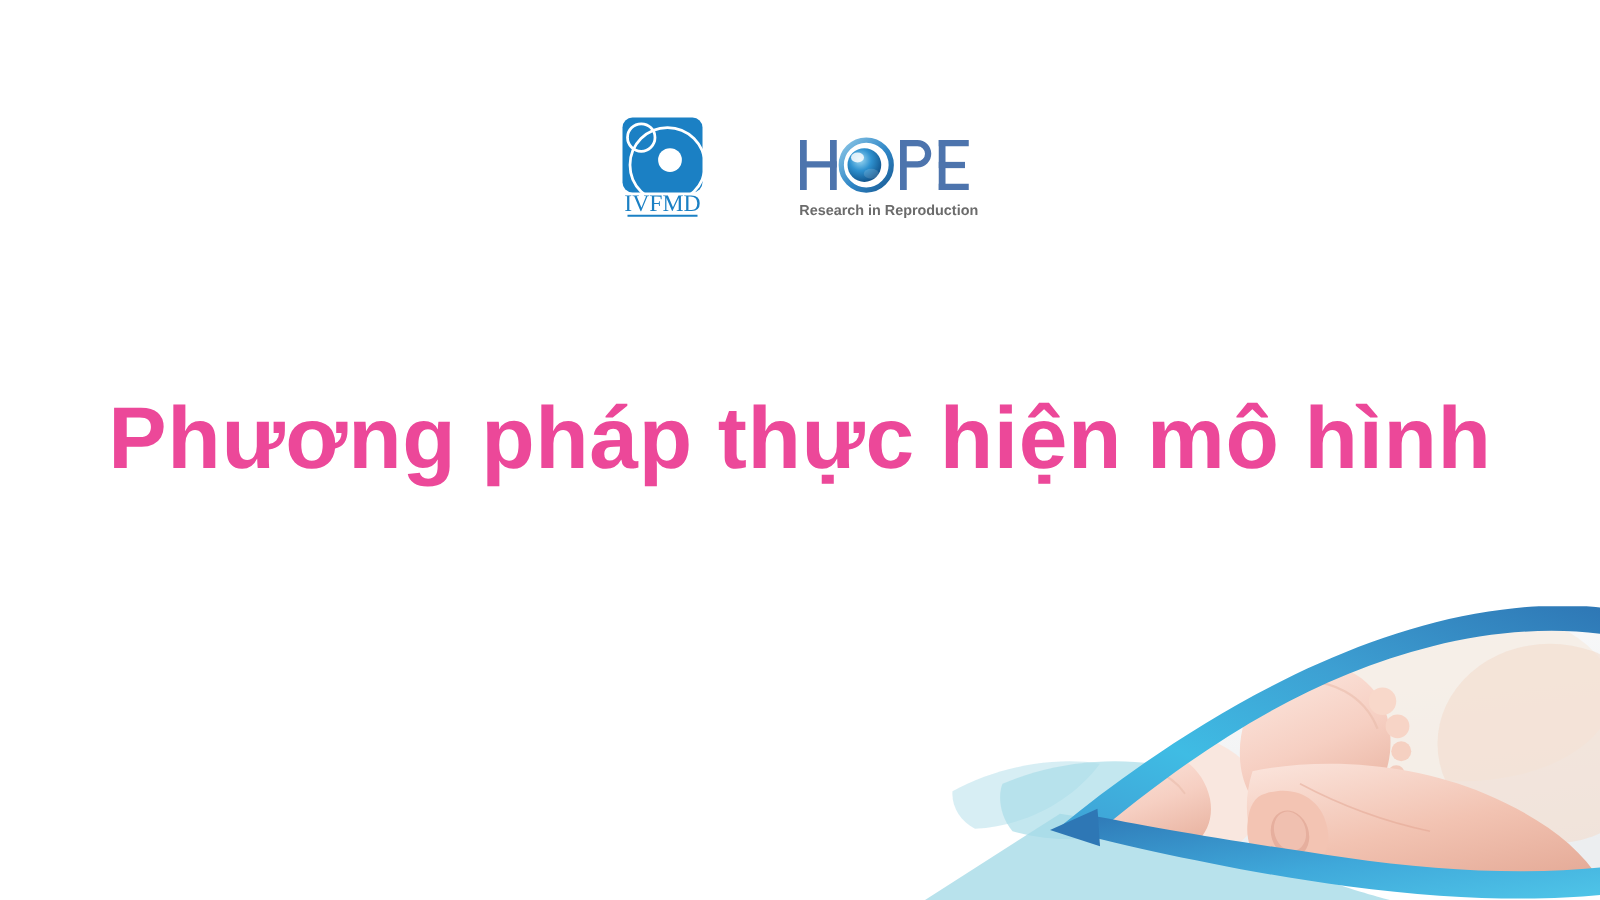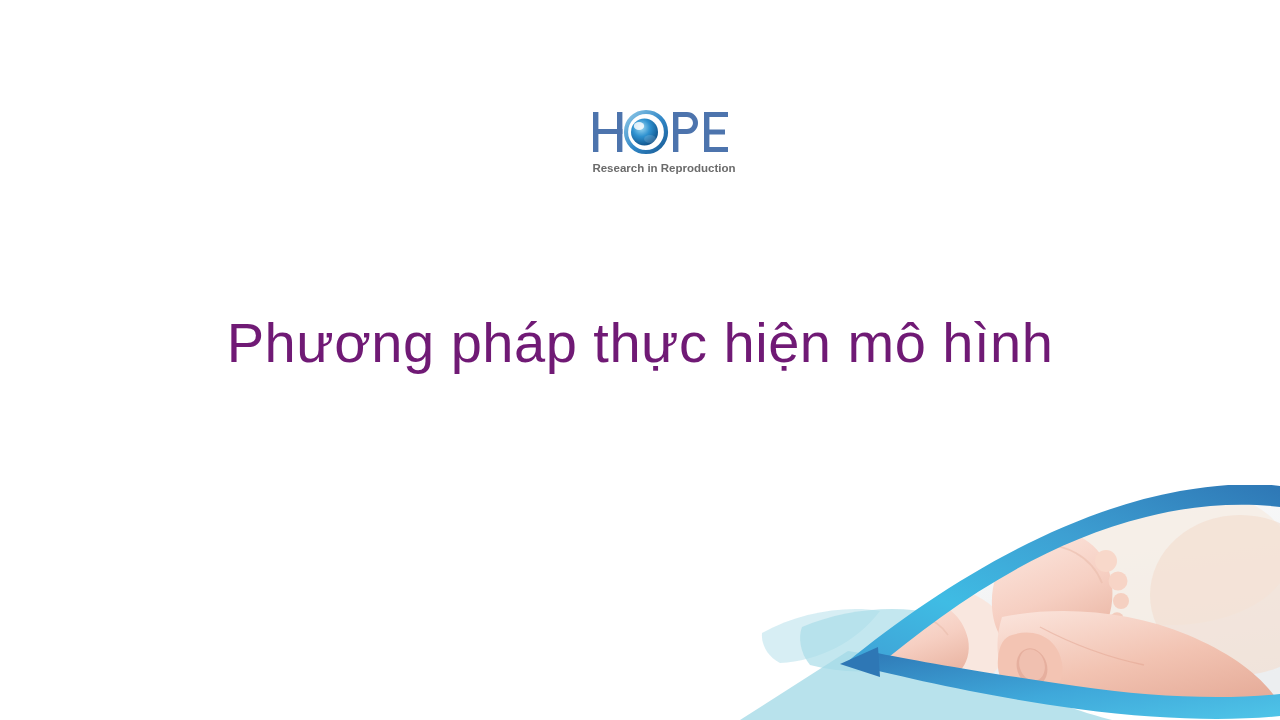--- a/index.html
+++ b/index.html
@@ -54,25 +54,25 @@
   .title-wrap {
     position: absolute;
     left: 0;
     top: 312px;
     width: 1280px;
     text-align: center;
   }
   .slide-title {
     margin: 0;
     font-family: "Liberation Sans", sans-serif;
-    font-weight: 400;
-    font-size: 56px;
+    font-weight: 700;
+    font-size: 70px;
     line-height: 1.1;
     letter-spacing: 0.5px;
-    color: #701a75;
+    color: #ec4899;
     white-space: nowrap;
   }
 
   
   .decor {
     position: absolute;
     right: 0;
     bottom: 0;
     width: 540px;
     height: 235px;
@@ -80,20 +80,30 @@
   }
   .decor svg { display: block; }
 </style>
 </head>
 <body>
 
 <div class="slide">
 
   <div class="logo-bar">
 
+    <div class="ivfmd-logo">
+      <svg width="72" height="84" viewBox="0 0 72 84" xmlns="http://www.w3.org/2000/svg">
+        <rect x="4" y="2" width="64" height="60" rx="8" ry="8" fill="#1b80c4"></rect>
+        <circle cx="40" cy="40" r="30" fill="none" stroke="#ffffff" stroke-width="2.2"></circle>
+        <circle cx="19" cy="18" r="11" fill="none" stroke="#ffffff" stroke-width="2.2"></circle>
+        <circle cx="42" cy="36" r="9.5" fill="#ffffff"></circle>
+        <text x="36" y="77" text-anchor="middle" font-family="Liberation Serif, serif" font-size="19" font-weight="400" fill="#1b80c4">IVFMD</text>
+        <line x1="8" y1="80.5" x2="64" y2="80.5" stroke="#1b80c4" stroke-width="1.6"></line>
+      </svg>
+    </div>
 
     <div class="hope-logo">
       <svg width="150" height="76" viewBox="0 0 150 76" xmlns="http://www.w3.org/2000/svg">
         <defs>
           <radialGradient id="sphereGrad" cx="38%" cy="34%" r="72%">
             <stop offset="0%" stop-color="#9fd9f2"></stop>
             <stop offset="45%" stop-color="#2f92d0"></stop>
             <stop offset="100%" stop-color="#0e4e85"></stop>
           </radialGradient>
           <linearGradient id="ringGrad" x1="0" y1="0" x2="1" y2="1">

